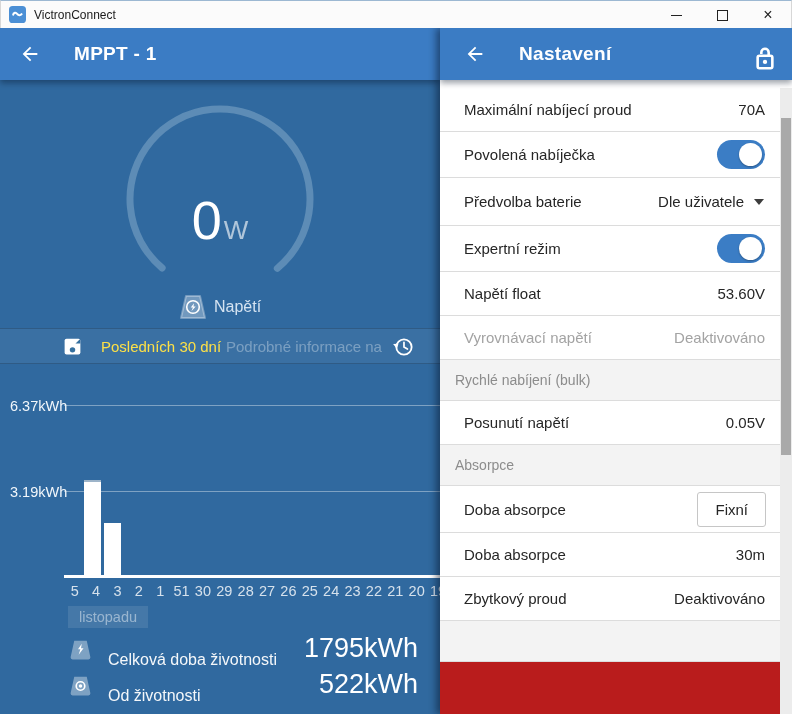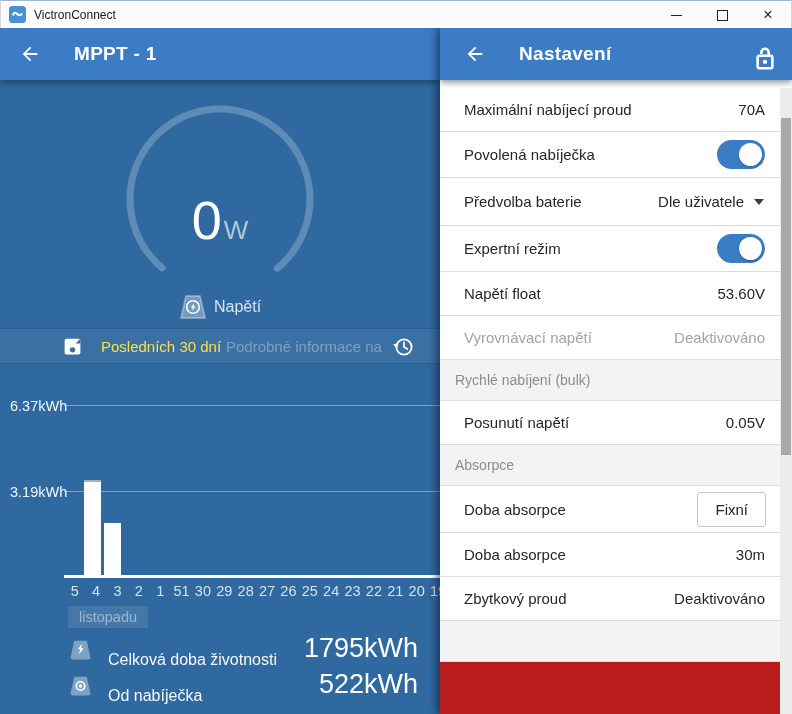--- a/index.html
+++ b/index.html
@@ -203,21 +203,21 @@
       </svg>
       <span class="stat-label">Celková doba životnosti</span>
       <span class="stat-value">1795kWh</span>
     </div>
     <div class="stat-row" style="top:644px;">
       <svg class="stat-icon" width="25" height="22" viewBox="0 0 24 21">
         <path d="M6 1.5 H18 L21.5 17.5 a1.9 1.9 0 0 1 -1.9 2 H4.4 A1.9 1.9 0 0 1 2.5 17.5 Z" fill="rgba(255,255,255,.38)"></path>
         <circle cx="12" cy="10.5" r="4.1" fill="none" stroke="#fff" stroke-width="1.6"></circle>
         <circle cx="12" cy="10.5" r="1.7" fill="#fff"></circle>
       </svg>
-      <span class="stat-label">Od nabíječka</span>
+      <span class="stat-label">Od životnosti</span>
       <span class="stat-value">522kWh</span>
     </div>
   </div>
 
   <div class="right-panel">
     <div class="panel-header">
       <div class="back-btn" style="margin-left:23px;">
         <svg width="22" height="22" viewBox="0 0 24 24">
           <path d="M20 11H7.8l5.6-5.6L12 4l-8 8 8 8 1.4-1.4L7.8 13H20v-2z" fill="#fff"></path>
         </svg>

